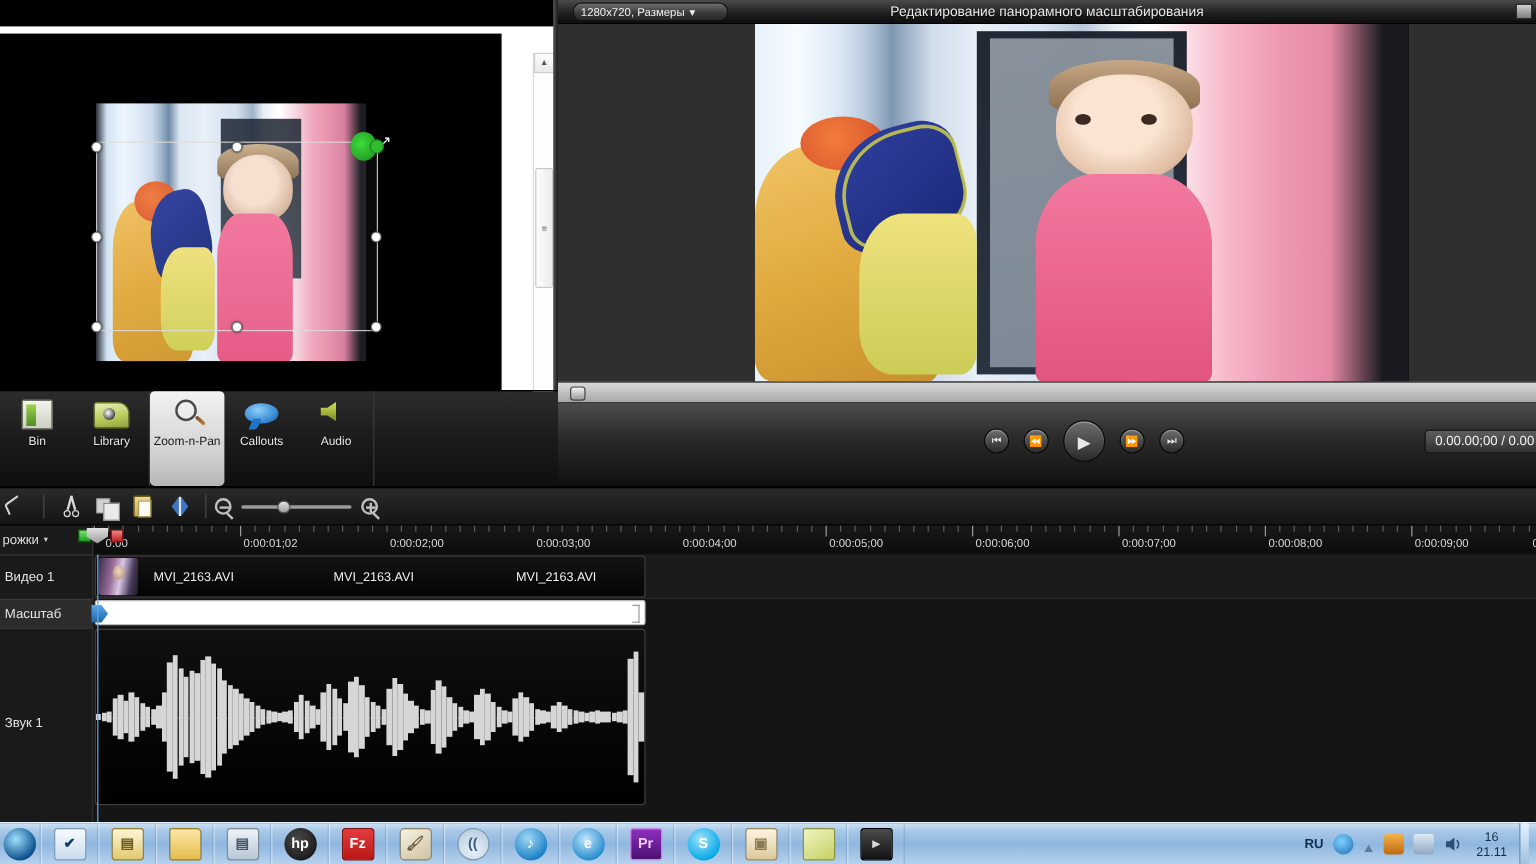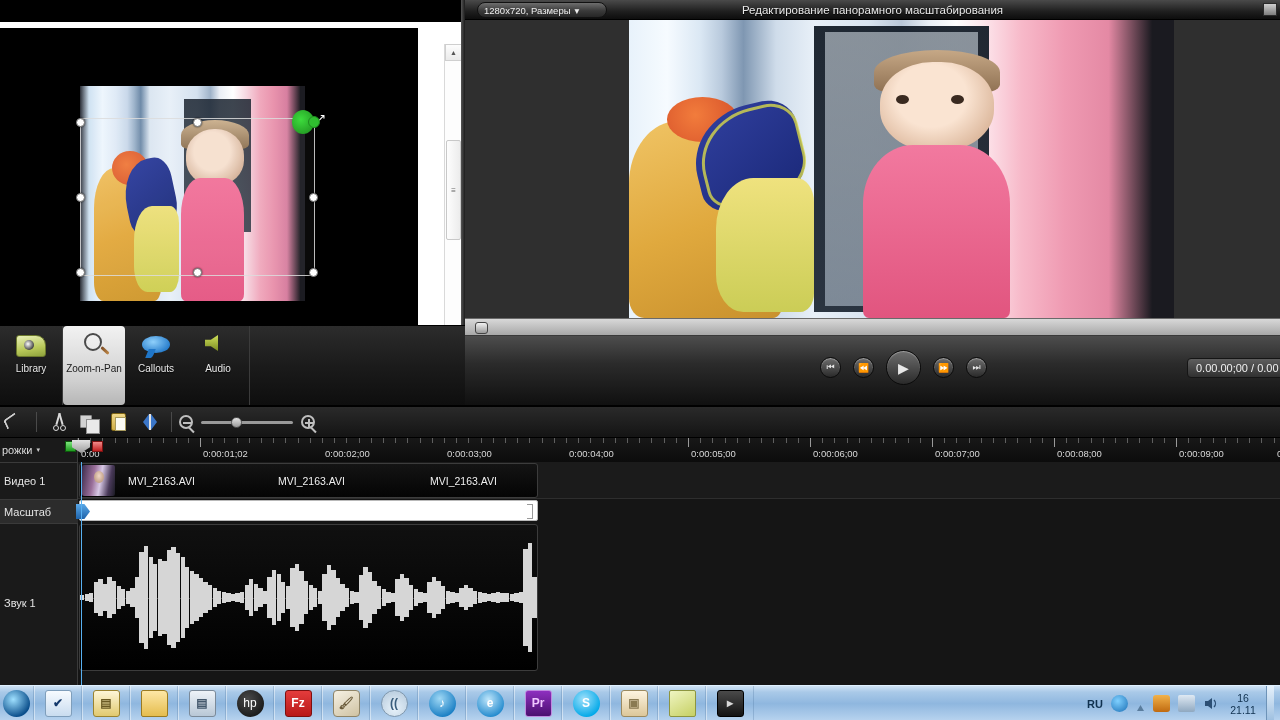--- a/index.html
+++ b/index.html
@@ -647,20 +647,26 @@
       <div class="vs-btn vs-up">▲</div>
       <div class="vs-thumb">≡</div>
       <div class="vs-btn vs-down">▼</div>
     </div>
   </div>
   <div class="panel-right-edge"></div>
 
   <div class="toolstrip">
 
     <div class="tsgroup">
+      <div class="tsbtn">
+        <div class="tsicon">
+            <div class="ic-bin"></div>
+          </div>
+        <div class="tslabel">Bin</div>
+      </div>
       <div class="tsbtn">
         <div class="tsicon">
             <div class="ic-library"></div>
           </div>
         <div class="tslabel">Library</div>
       </div>
     </div>
 
     <div class="tsgroup">
       <div class="tsbtn active">
@@ -889,21 +895,21 @@
         <div class="tick minor" style="left: 1086px;"></div>
         <div class="tick major" style="left: 1098px;"></div>
         <div class="tick minor" style="left: 1110px;"></div>
         <div class="tick minor" style="left: 1122px;"></div>
         <div class="tick minor" style="left: 1135px;"></div>
         <div class="tick minor" style="left: 1147px;"></div>
         <div class="tick minor" style="left: 1159px;"></div>
         <div class="tick minor" style="left: 1171px;"></div>
         <div class="tick minor" style="left: 1183px;"></div>
         <div class="tick minor" style="left: 1196px;"></div>
-        <div class="tlabel" style="left: 3px;">0:00</div>
+        <div class="tlabel" style="left: 10px;">0:00</div>
         <div class="tlabel" style="left: 125px;">0:00:01;02</div>
         <div class="tlabel" style="left: 247px;">0:00:02;00</div>
         <div class="tlabel" style="left: 369px;">0:00:03;00</div>
         <div class="tlabel" style="left: 491px;">0:00:04;00</div>
         <div class="tlabel" style="left: 613px;">0:00:05;00</div>
         <div class="tlabel" style="left: 735px;">0:00:06;00</div>
         <div class="tlabel" style="left: 857px;">0:00:07;00</div>
         <div class="tlabel" style="left: 979px;">0:00:08;00</div>
         <div class="tlabel" style="left: 1101px;">0:00:09;00</div>
         <div class="tlabel" style="left: 1199px;">0:0</div>
@@ -1056,21 +1062,21 @@
         <div class="tb-item">
           <div class="tbi" style="background: linear-gradient(rgb(253, 246, 216), rgb(225, 201, 111)); border: 1px solid rgb(154, 131, 48); display: flex; align-items: center; justify-content: center; font-size: 12px; font-weight: bold; color: rgb(106, 90, 36);">▤</div>
         </div>
         <div class="tb-item">
           <div class="tbi" style="background: linear-gradient(rgb(253, 231, 166), rgb(229, 189, 78)); border: 1px solid rgb(154, 123, 34); border-radius: 2px 4px 2px 2px; display: flex; align-items: center; justify-content: center; font-size: 12px; font-weight: bold; color: rgb(51, 51, 51);"></div>
         </div>
         <div class="tb-item">
           <div class="tbi" style="background: linear-gradient(rgb(238, 243, 248), rgb(184, 199, 214)); border: 1px solid rgb(123, 138, 153); display: flex; align-items: center; justify-content: center; font-size: 12px; font-weight: bold; color: rgb(68, 88, 108);">▤</div>
         </div>
         <div class="tb-item">
-          <div class="tbi" style="background: radial-gradient(circle at 40% 35%, rgb(74, 74, 74), rgb(11, 11, 11)); border-radius: 50%; display: flex; align-items: center; justify-content: center; font-size: 12px; font-weight: normal; color: rgb(255, 255, 255);">hp</div>
+          <div class="tbi" style="background: radial-gradient(circle at 40% 35%, rgb(74, 74, 74), rgb(11, 11, 11)); border-radius: 50%; display: flex; align-items: center; justify-content: center; font-size: 12px; font-weight: bold; color: rgb(255, 255, 255);">hp</div>
         </div>
         <div class="tb-item">
           <div class="tbi" style="background: linear-gradient(rgb(228, 60, 60), rgb(184, 24, 24)); border: 1px solid rgb(125, 15, 15); display: flex; align-items: center; justify-content: center; font-size: 12px; font-weight: bold; color: rgb(255, 255, 255);">Fz</div>
         </div>
         <div class="tb-item">
           <div class="tbi" style="background: linear-gradient(150deg, rgb(246, 241, 228), rgb(207, 194, 162)); border: 1px solid rgb(142, 132, 104); border-radius: 4px; display: flex; align-items: center; justify-content: center; font-size: 12px; font-weight: bold; color: rgb(106, 90, 58);">🖌</div>
         </div>
         <div class="tb-item">
           <div class="tbi" style="background: radial-gradient(circle at 50% 70%, rgb(232, 242, 250), rgb(178, 199, 218)); border-radius: 50%; border: 1px solid rgb(128, 152, 174); display: flex; align-items: center; justify-content: center; font-size: 12px; font-weight: bold; color: rgb(58, 93, 124);">((</div>
         </div>

